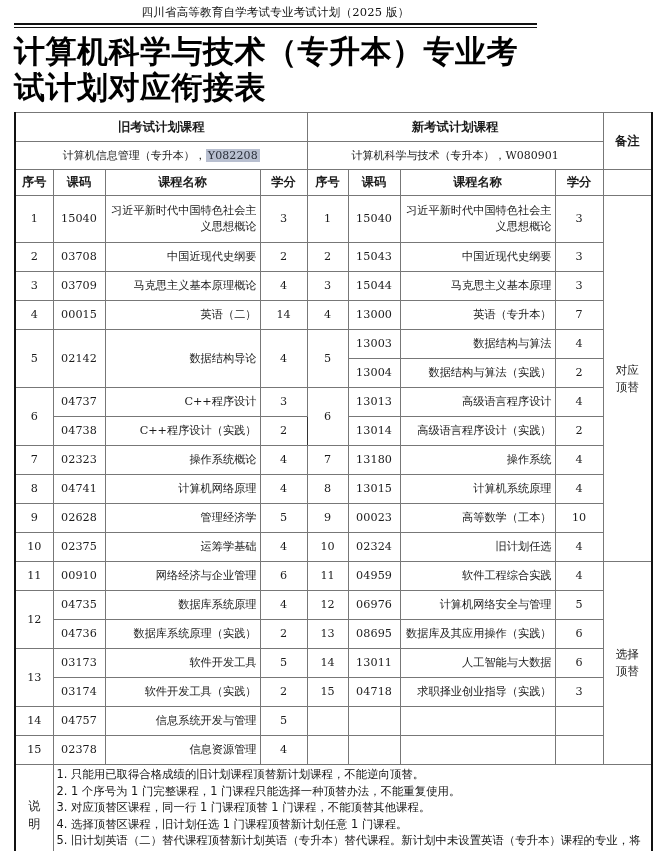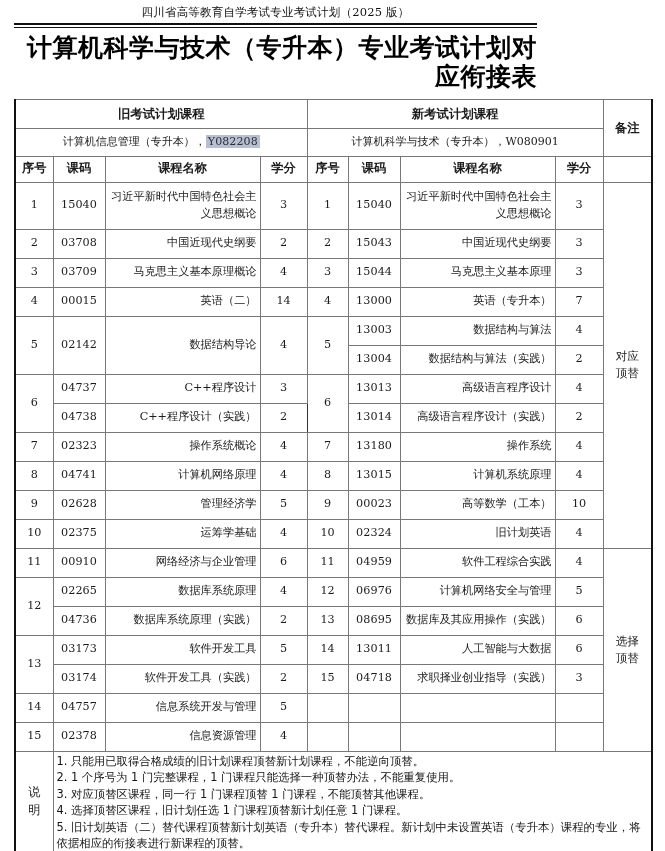--- a/index.html
+++ b/index.html
@@ -27,22 +27,22 @@
     font-family:"DejaVu Serif","Liberation Serif",serif;
     color:#111;
   }
   .rule-double{
     border-top:2.4px solid #111;
     border-bottom:1.1px solid #111;
     height:2px;
     margin:0 0 6px 0;
   }
   .doc-title{
-    text-align:right;
-    font-size:25px;
+    text-align:left;
+    font-size:31px;
     font-weight:bold;
     font-family:"DejaVu Serif","Liberation Serif",serif;
     letter-spacing:.5px;
     line-height:1.15;
     padding-bottom:7px;
     color:#000;
   }
 
   
   table.grid{
@@ -246,37 +246,37 @@
           <td class="l r1">高等数学（工本）</td>
           <td class="c r1">10</td>
         </tr>
         <tr class="last-corr">
           <td class="c edge-l" rowspan="1">10</td>
           <td class="c code r1" rowspan="1">02375</td>
           <td class="l r1" rowspan="1">运筹学基础</td>
           <td class="c r1" rowspan="1">4</td>
           <td class="c mid-div">10</td>
           <td class="c code r1">02324</td>
-          <td class="l r1">旧计划英语</td>
+          <td class="l r1">旧计划任选</td>
           <td class="c r1">4</td>
         </tr>
         <tr class="sect-top">
           <td class="c edge-l" rowspan="1">11</td>
           <td class="c code r1">00910</td>
           <td class="l r1">网络经济与企业管理</td>
           <td class="c r1">6</td>
           <td class="c mid-div r1">11</td>
           <td class="c code r1">04959</td>
           <td class="l r1">软件工程综合实践</td>
           <td class="c r1">4</td>
           <td class="c remark edge-r" rowspan="7">选择<br>顶替</td>
         </tr>
         <tr class="">
           <td class="c edge-l" rowspan="2">12</td>
-          <td class="c code r1">02265</td>
+          <td class="c code r1">04735</td>
           <td class="l r1">数据库系统原理</td>
           <td class="c r1">4</td>
           <td class="c mid-div r1">12</td>
           <td class="c code r1">06976</td>
           <td class="l r1">计算机网络安全与管理</td>
           <td class="c r1">5</td>
         </tr>
         <tr class="">
           <td class="c code r1">04736</td>
           <td class="l r1">数据库系统原理（实践）</td>

